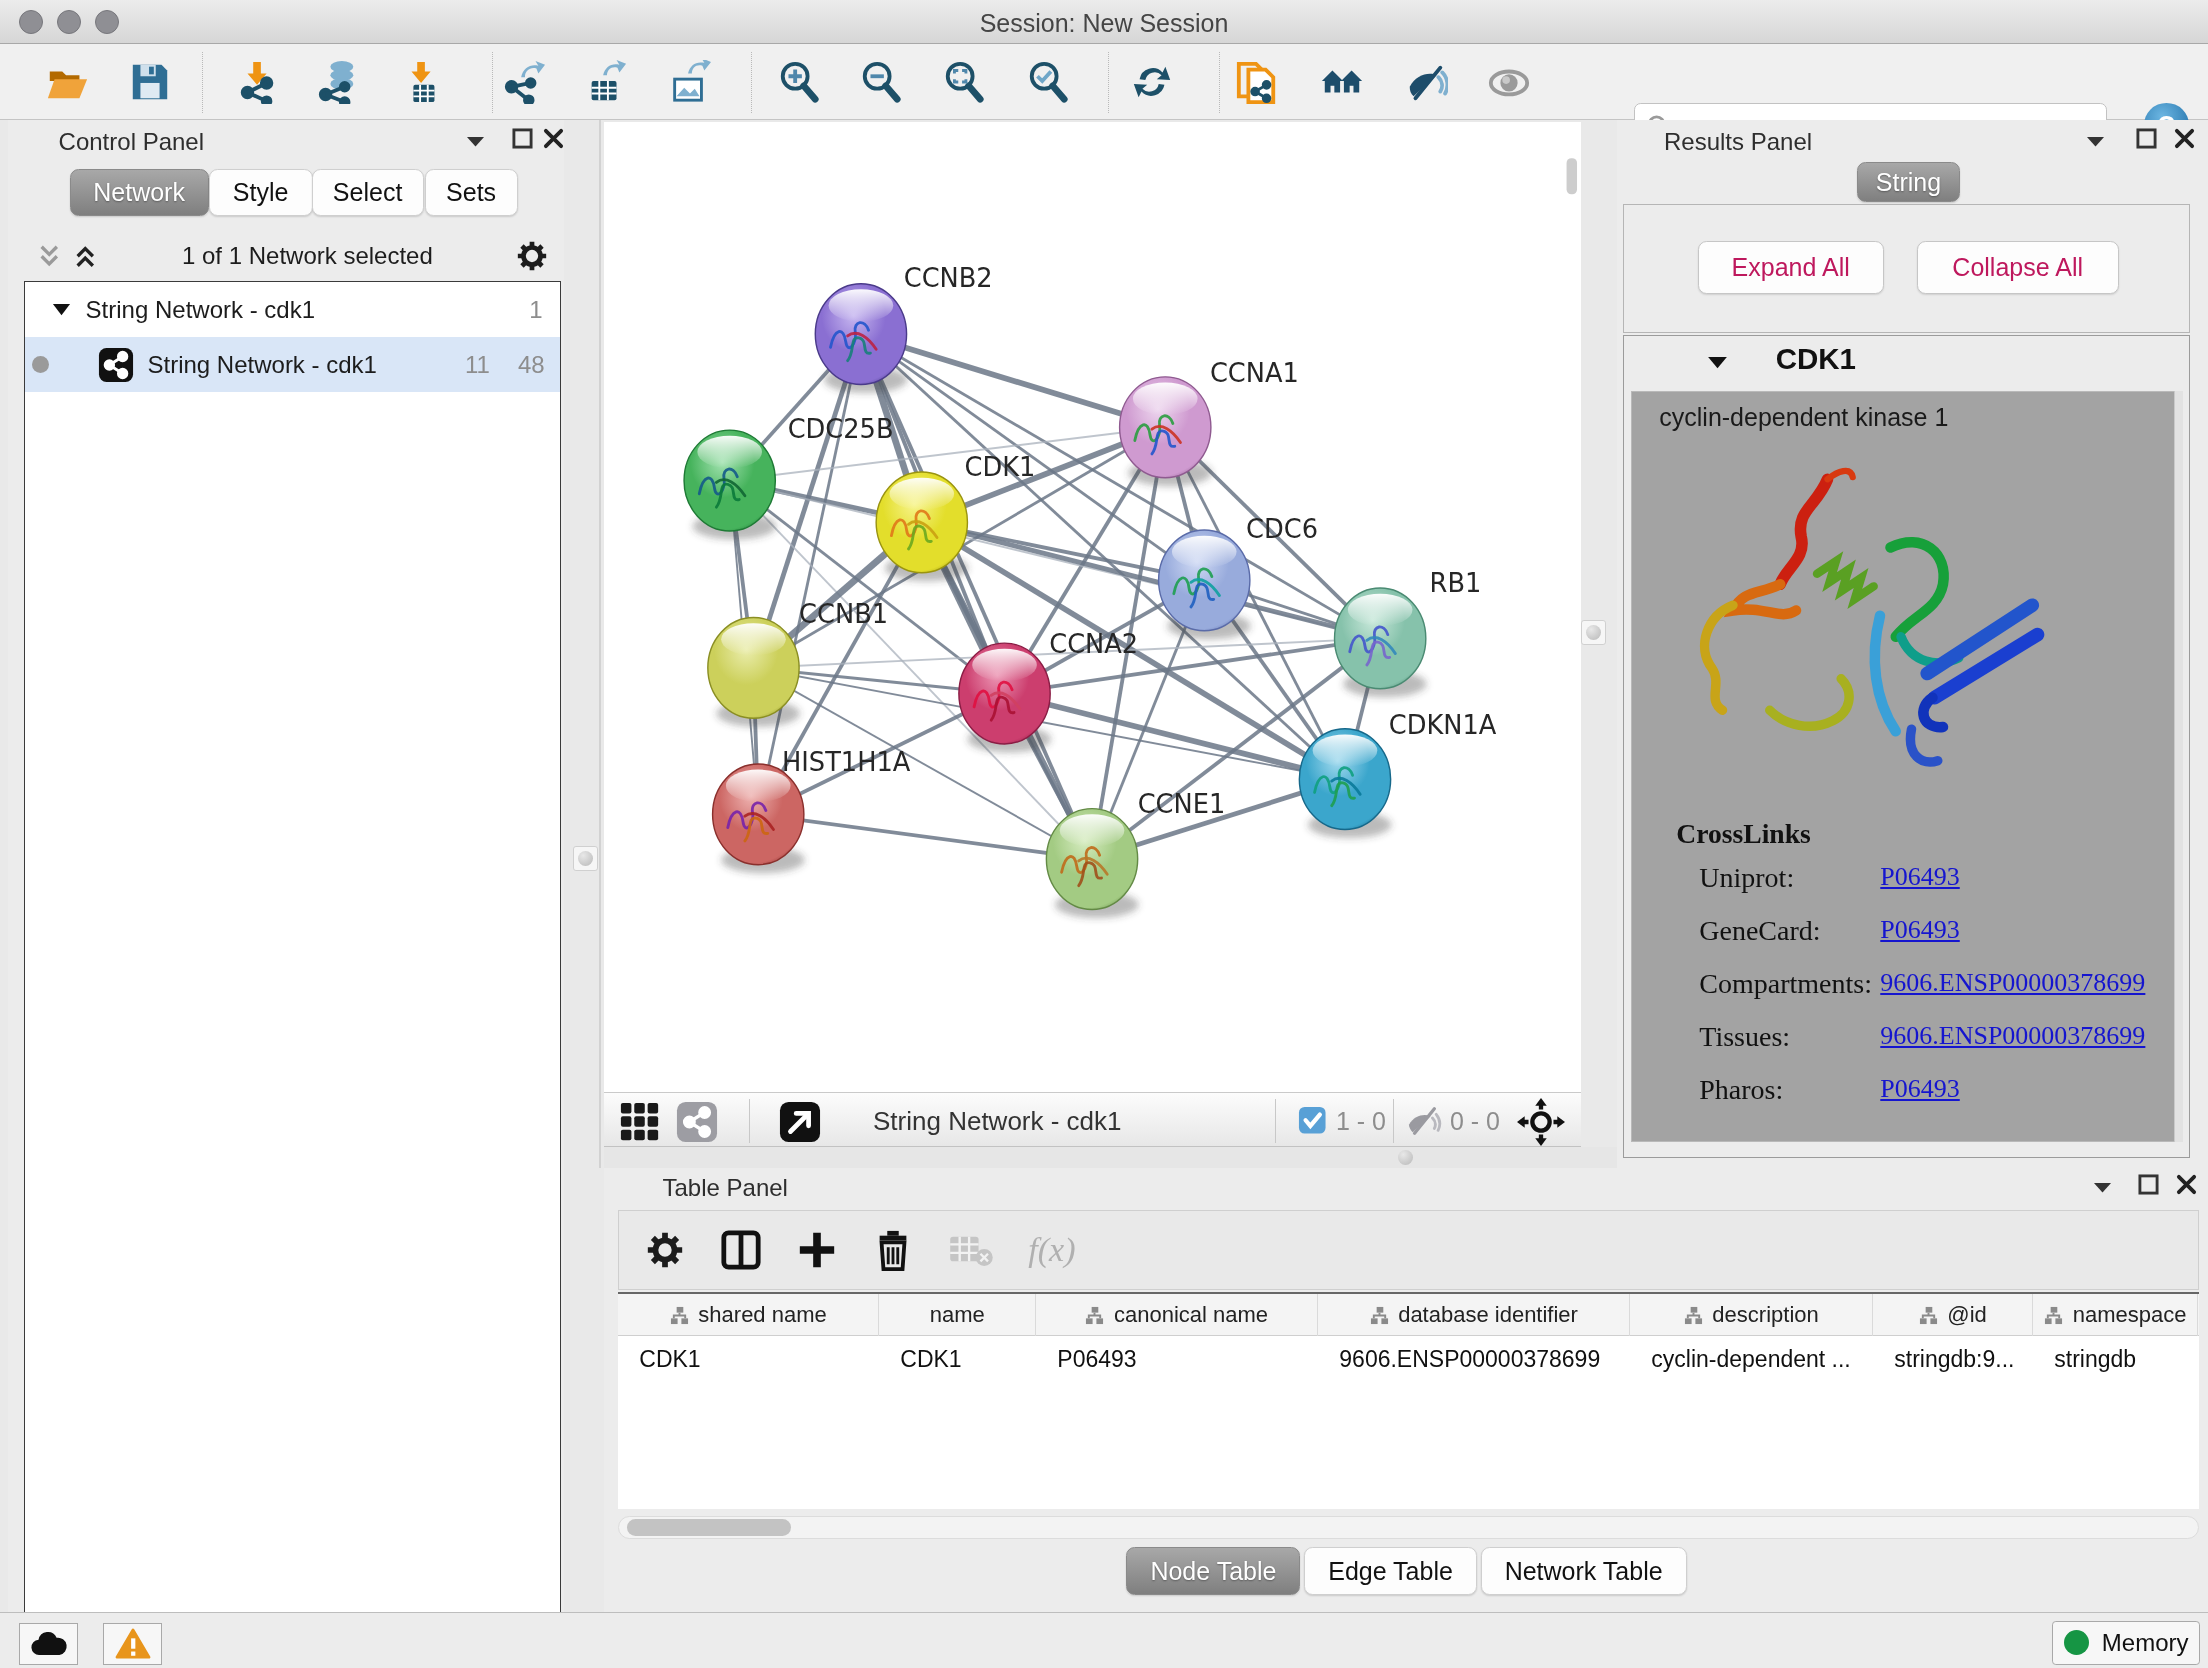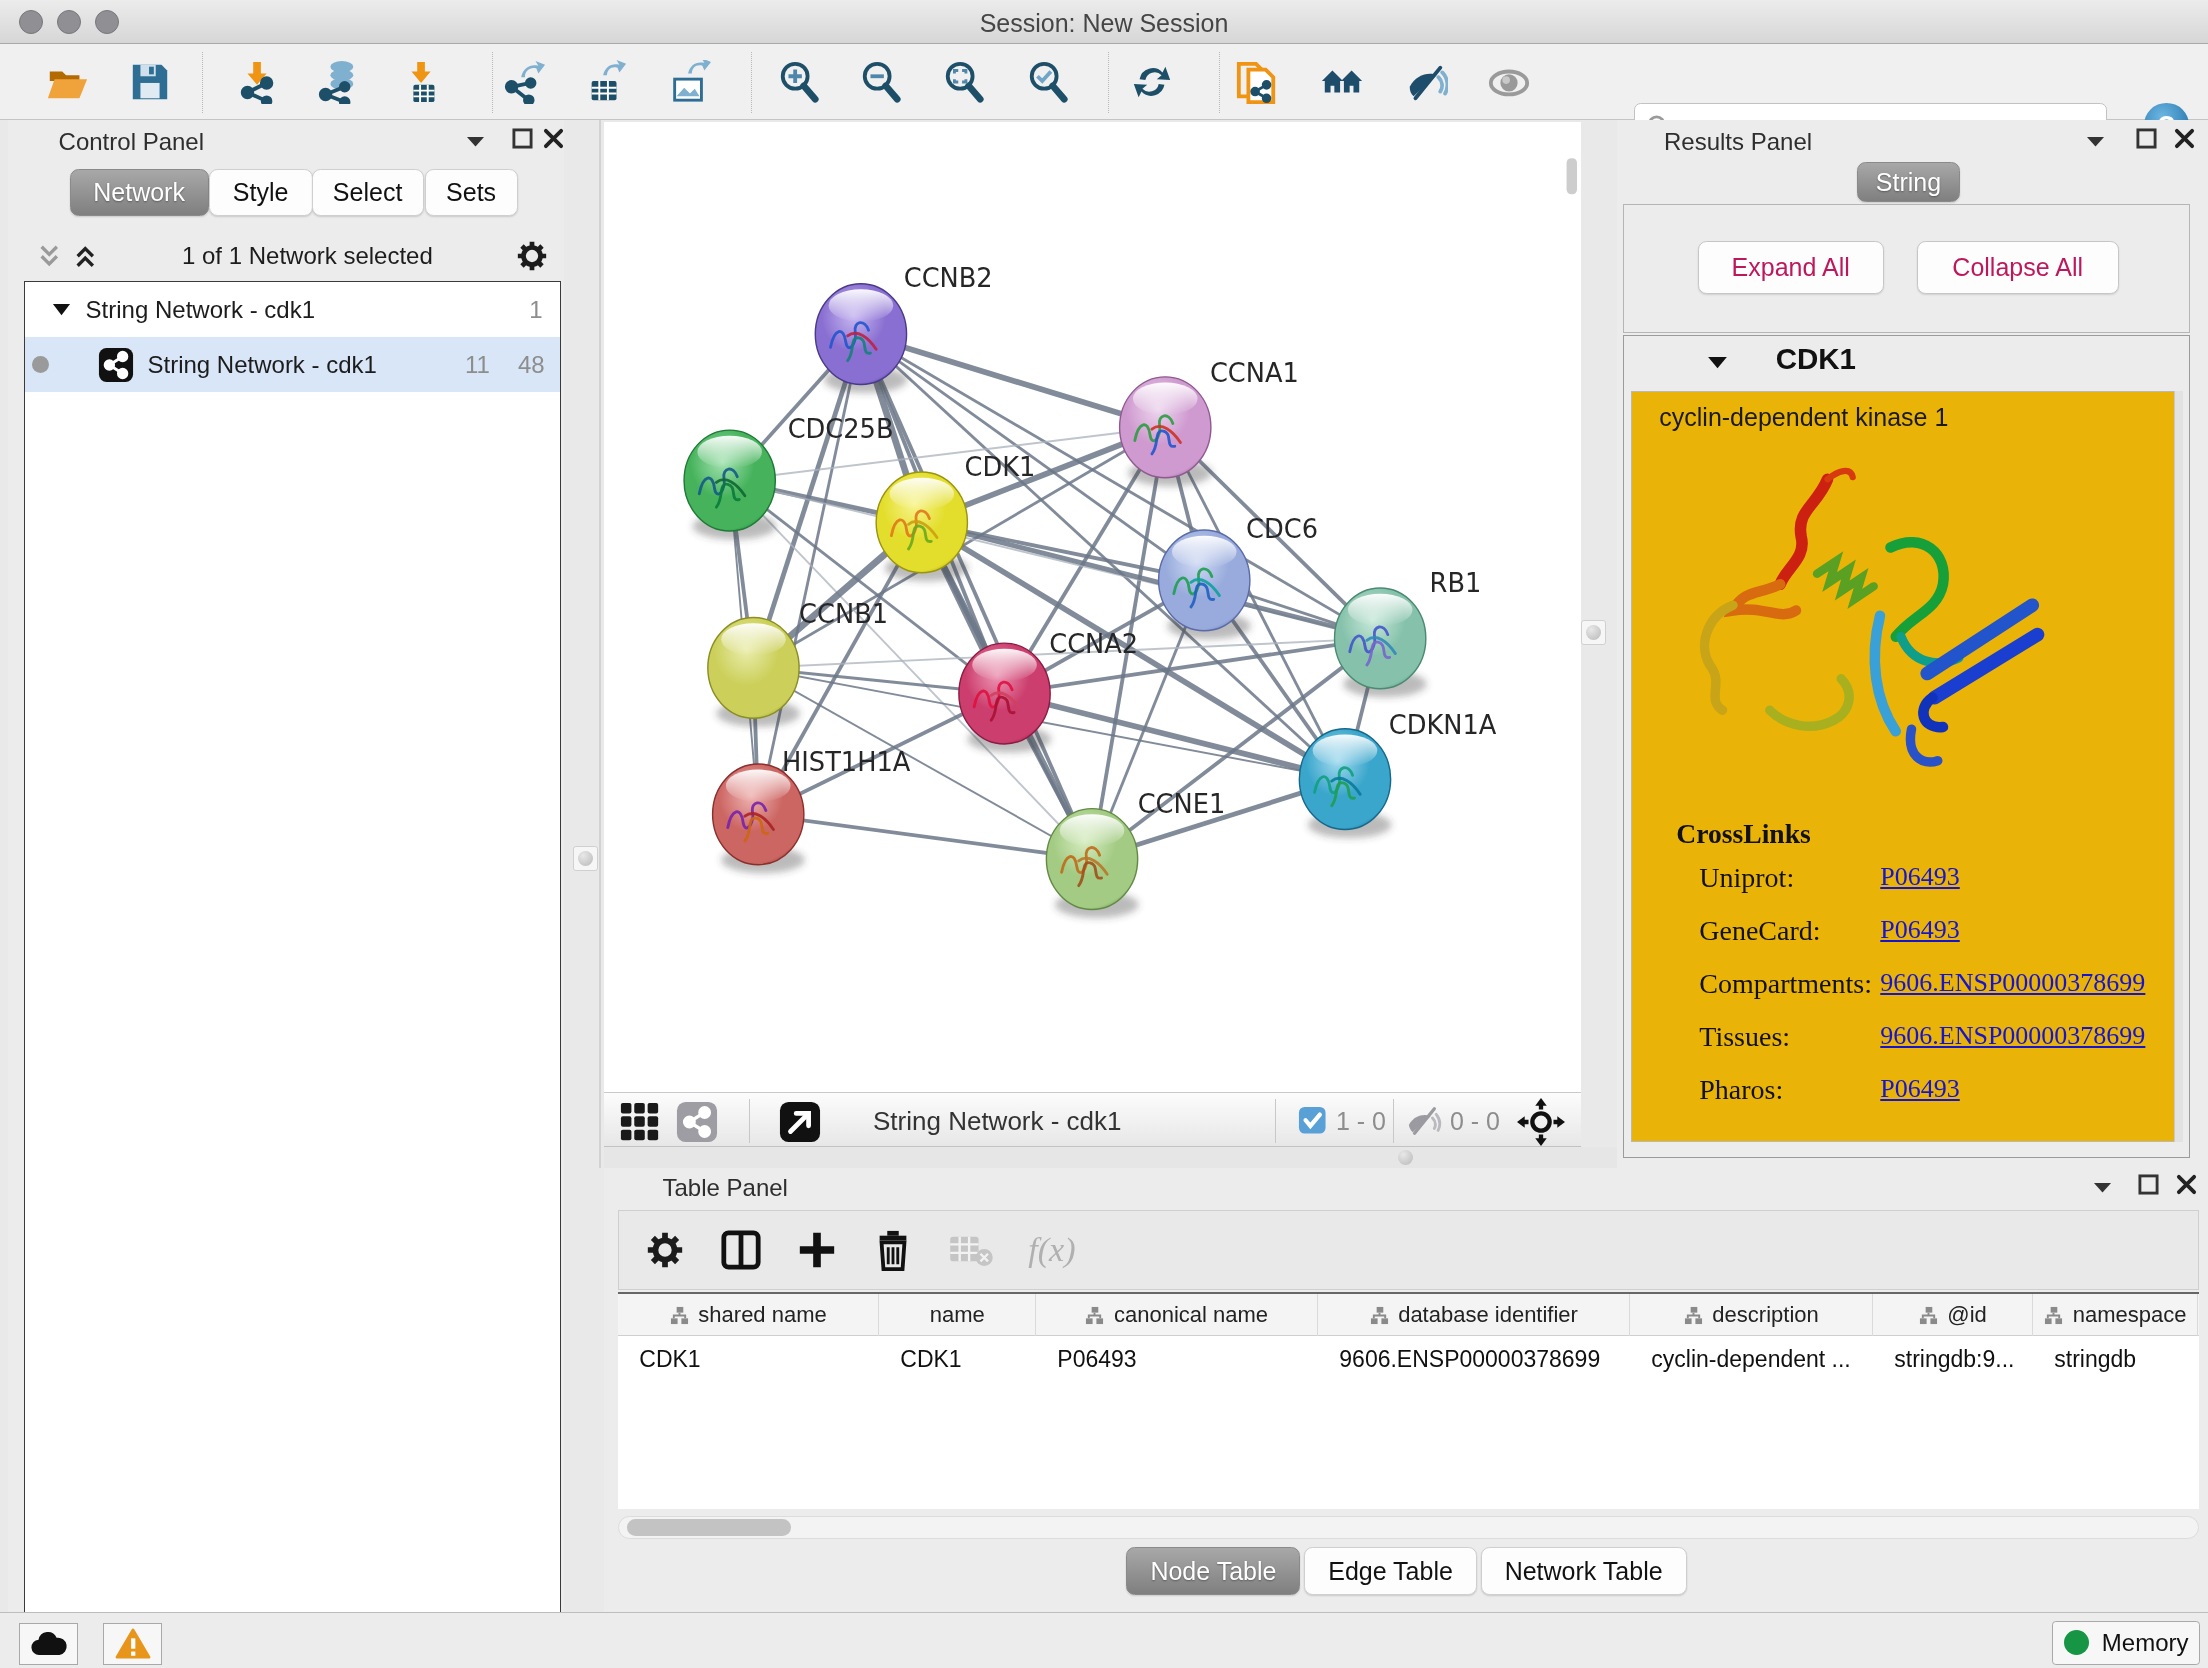--- a/index.html
+++ b/index.html
@@ -37,21 +37,21 @@
   .canvas { left:604px; top:122px; width:977px; height:970px; background:#fff; }
   .view-toolbar { left:604px; top:1092px; width:977px; height:55px; background:linear-gradient(#fcfcfc,#e7e7e7); border-top:1px solid #cacaca; border-bottom:1px solid #c2c2c2; }
   .vt-sep { top:5.7px; width:0; height:44px; border-left:1px solid #c8c8c8; }
   .splitter-handle { width:25px; height:25px; background:#f6f6f6; border:1px solid #d0d0d0; border-radius:2.9px; }
   .splitter-dot { position:absolute; left:3.8px; top:3.8px; width:15px; height:15px; border-radius:50%; background:radial-gradient(circle at 35% 30%, #e8e8e8, #b8b8b8); }
 
   
   .results-panel { left:1617px; top:120px; width:592px; height:1048px; background:#ececec; }
   .rp-box1 { left:5.7px; top:84px; width:567px; height:129px; border:1.9px solid #b5b5b5; background:#ececec; }
   .rp-box2 { left:5.7px; top:215px; width:567px; height:823px; border:1.9px solid #9b9b9b; background:#ececec; }
-  .rp-inner { left:7.6px; top:55px; width:548px; height:751px; border:1px solid #b9b9b9; background:#eab308; }
+  .rp-inner { left:7.6px; top:55px; width:548px; height:751px; border:1px solid #b9b9b9; background:#a3a3a3; }
   .btn { background:#fdfdfd; border:1px solid #c6c6c6; border-radius:8.6px; font-size:25px; color:#be185d; display:flex; align-items:center; justify-content:center; box-shadow:0 1px 1.9px rgba(0,0,0,.12); }
   .serif { font-family:"Liberation Serif","DejaVu Serif",serif; }
   .xl-label { font-size:28px; color:#111; }
   .xl-value { font-size:26px; color:#1515cf; text-decoration:underline; }
 
   
   .table-panel { left:604px; top:1168px; width:1605px; height:444px; background:#ececec; }
   .tp-toolbar { left:14.3px; top:42px; width:1581px; height:80px; background:#e9e9e9; border:1px solid #cfcfcf; display:flex; align-items:center; gap:34px; padding-left:25px; }
   .tp-table { left:14.3px; top:124px; width:1581px; height:217px; background:#fff; border-top:2.9px solid #666; }
   .tp-head { position:absolute; left:0; top:0; height:42px; width:1581px; background:#f4f4f4; border-bottom:1px solid #cfcfcf; }

